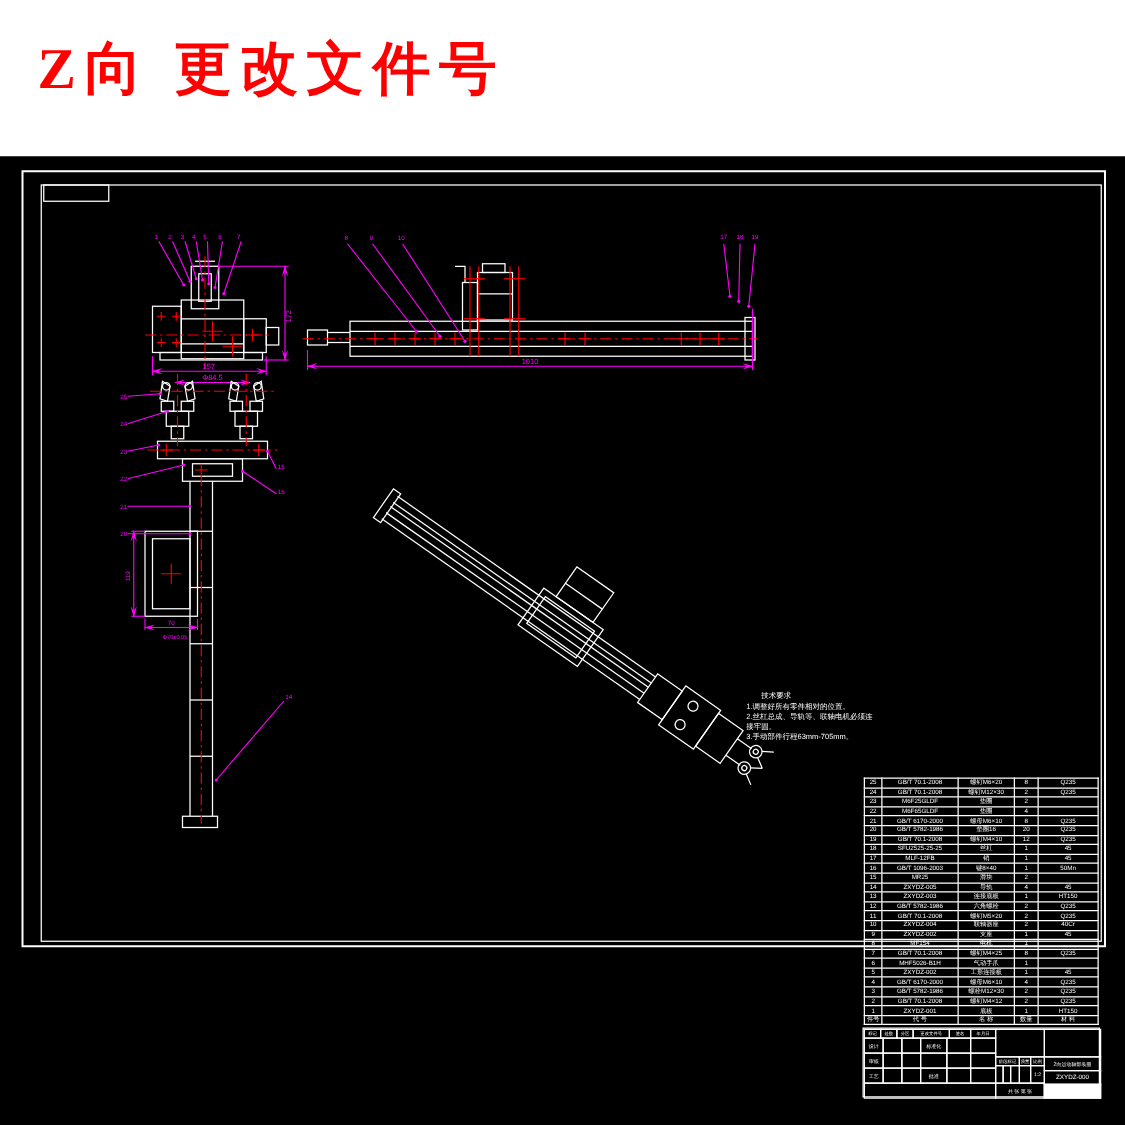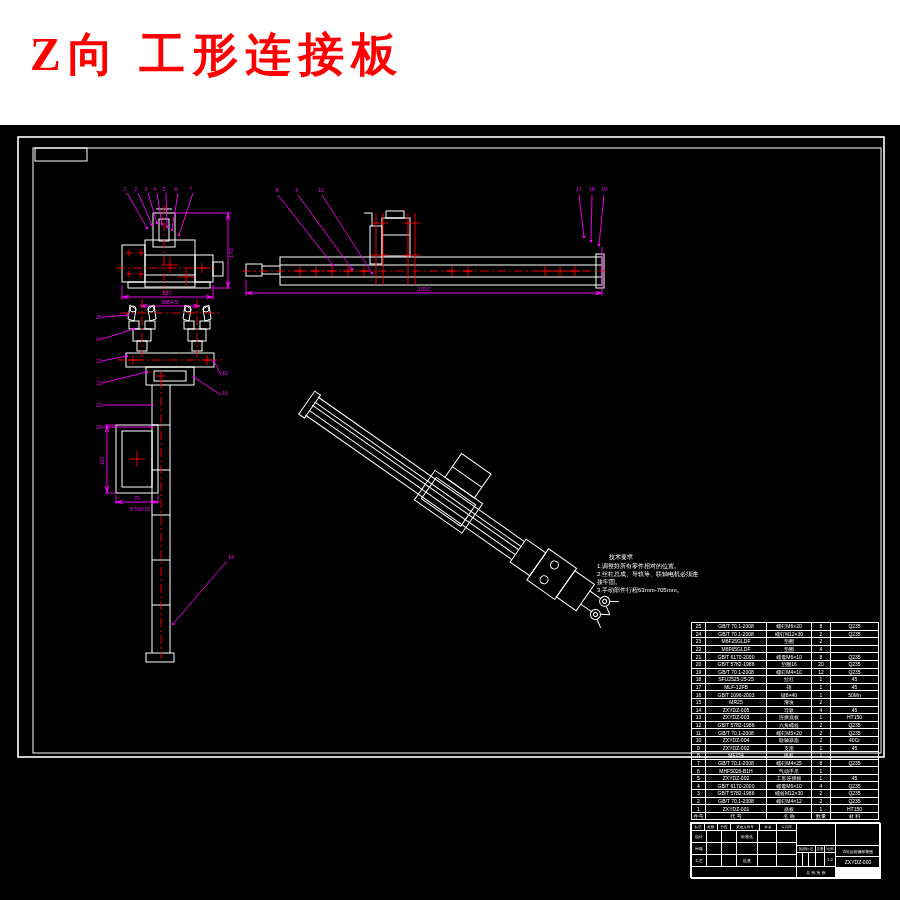--- a/index.html
+++ b/index.html
@@ -38,21 +38,21 @@
   .cell{position:absolute;border:1px solid #ffffff;box-sizing:border-box;color:#ffffff;
       display:flex;align-items:center;justify-content:center;font-size:4px;
       white-space:nowrap;overflow:hidden;}
   .cell.f35{font-size:3.5px;}
   .cell.f5{font-size:5px;}
   .cell.white{background:#ffffff;}
 </style>
 </head>
 <body>
 
-<div class="page-title">Z向 工形连接板</div>
+<div class="page-title">Z向 更改文件号</div>
 
 <div class="canvas">
 
   <svg width="900" height="775" viewBox="0 0 900 775">
     <defs>
       <marker id="ar" markerWidth="10" markerHeight="8" refX="9" refY="4" orient="auto-start-reverse">
         <path d="M10,4 L0,1.2 L4,4 L0,6.8 Z" fill="#ff00ff"></path>
       </marker>
       <path id="plus-s" d="M-3.5,0H3.5M0,-3.5V3.5"></path>
       <path id="plus" d="M-5,0H5M0,-5V5"></path>

